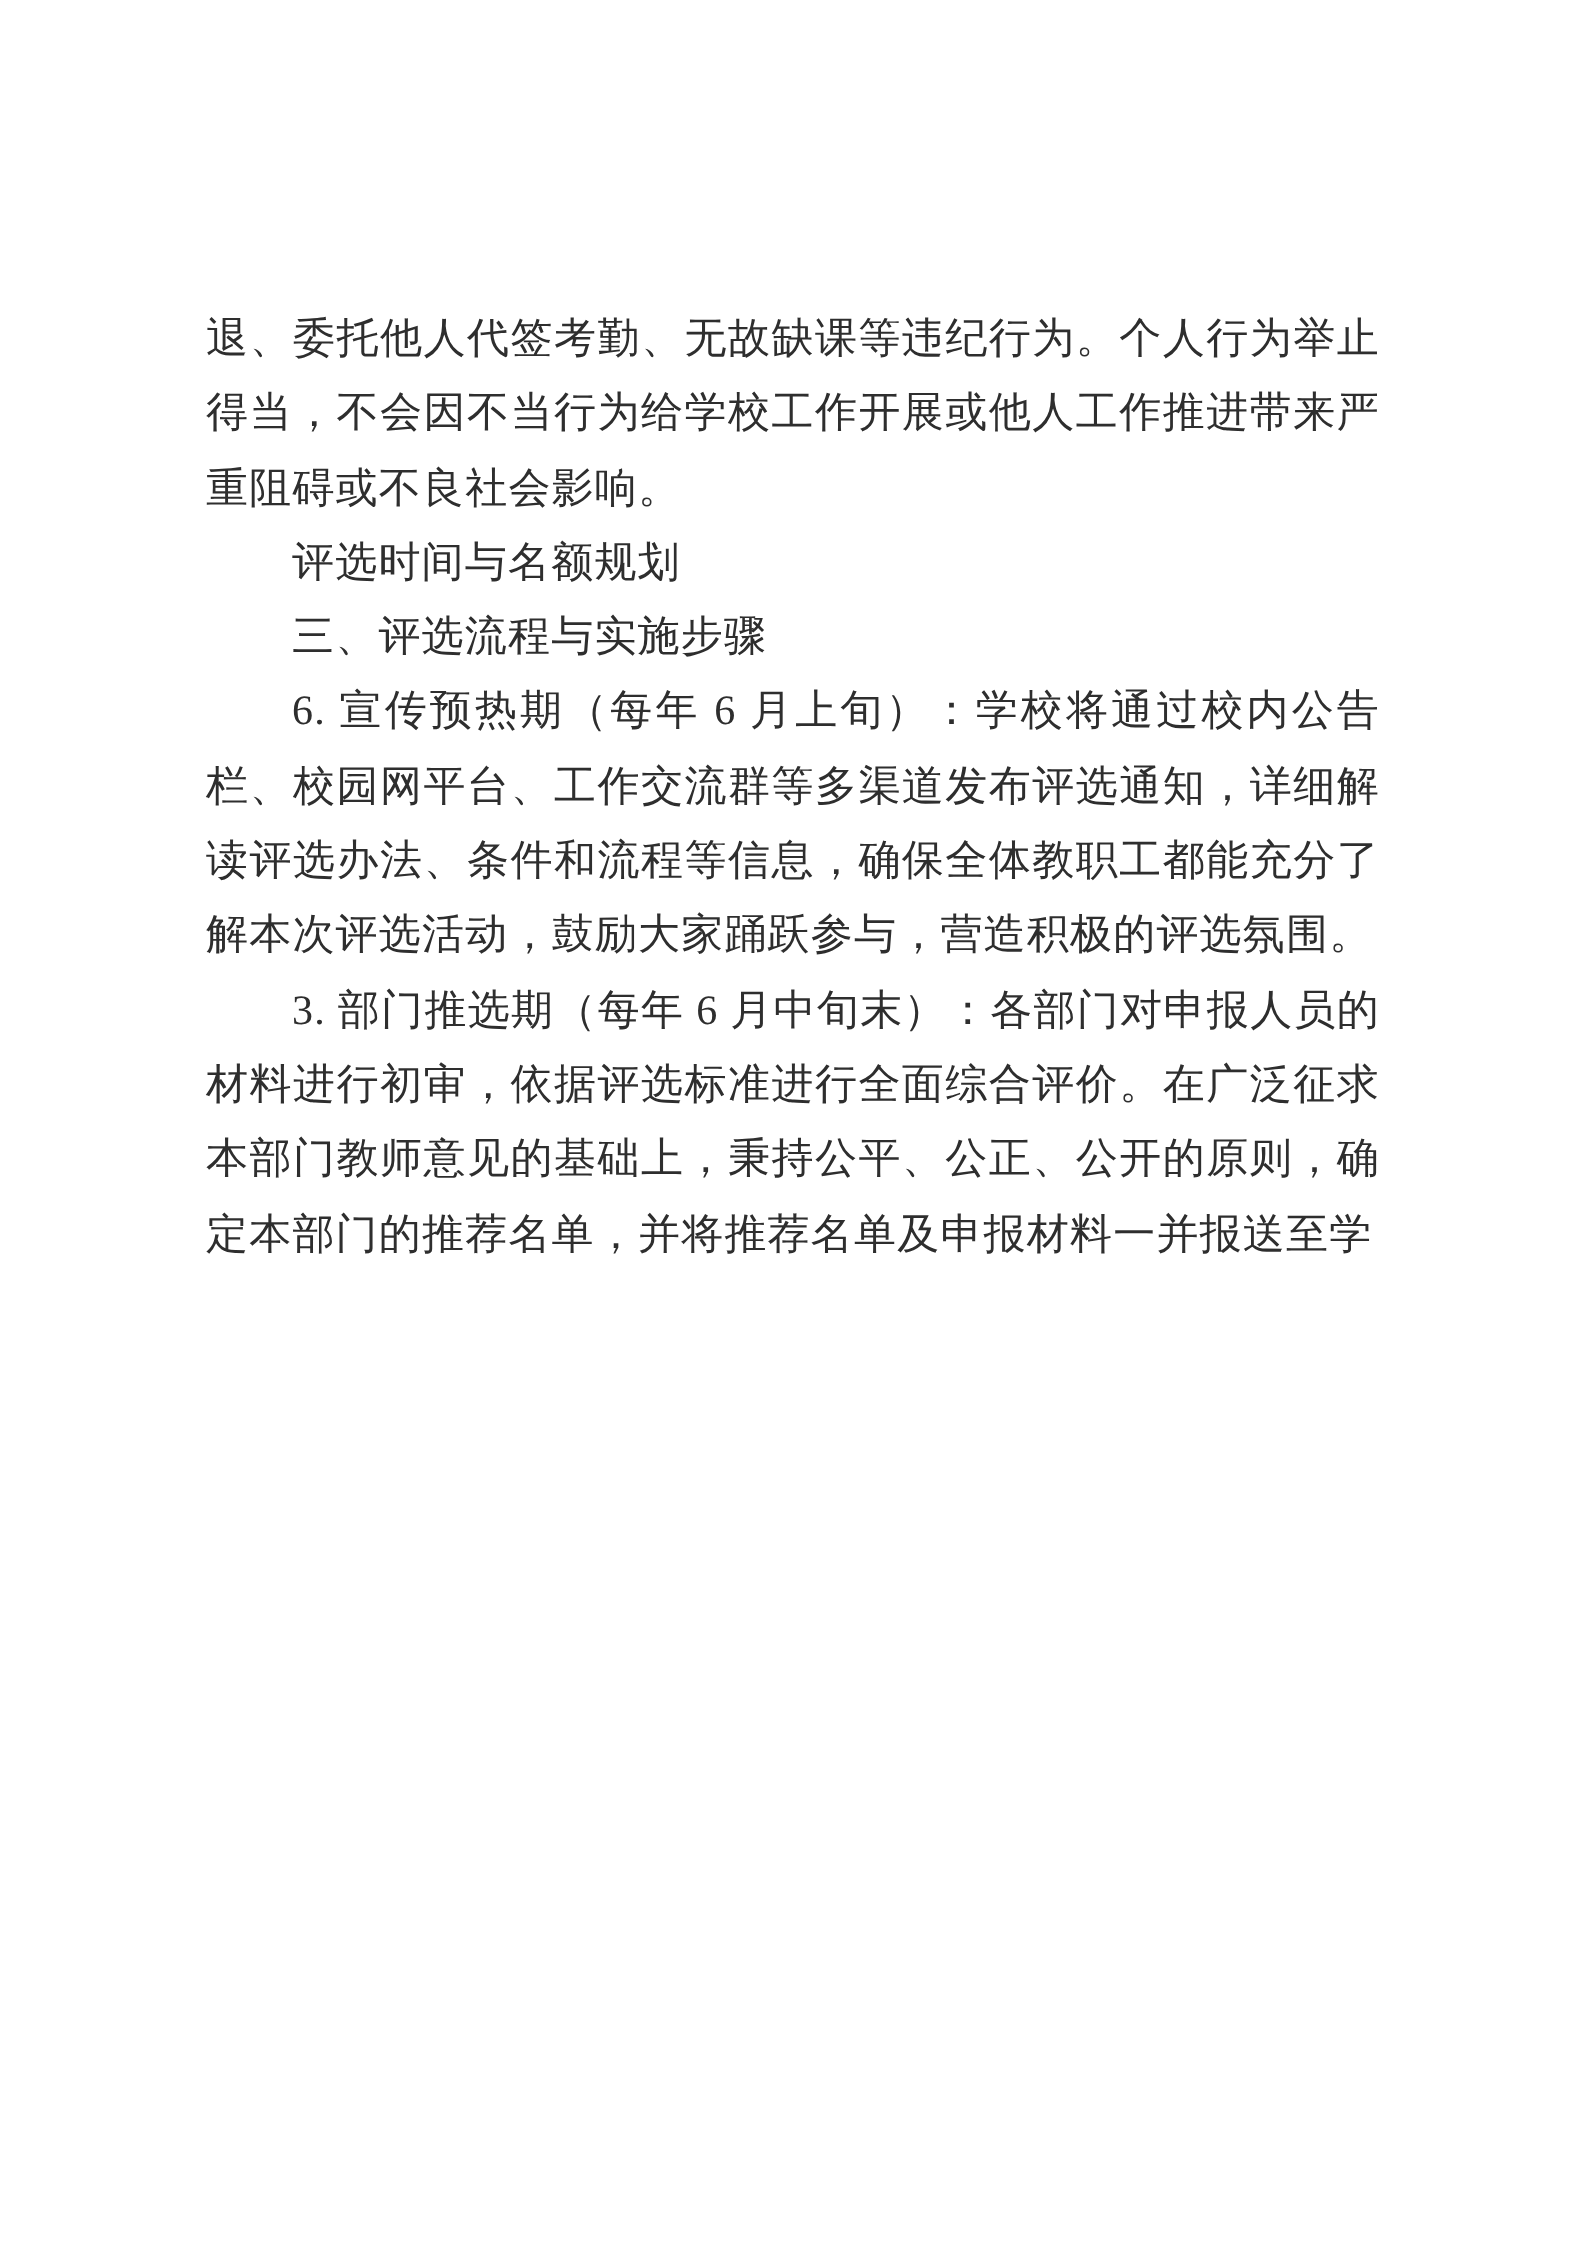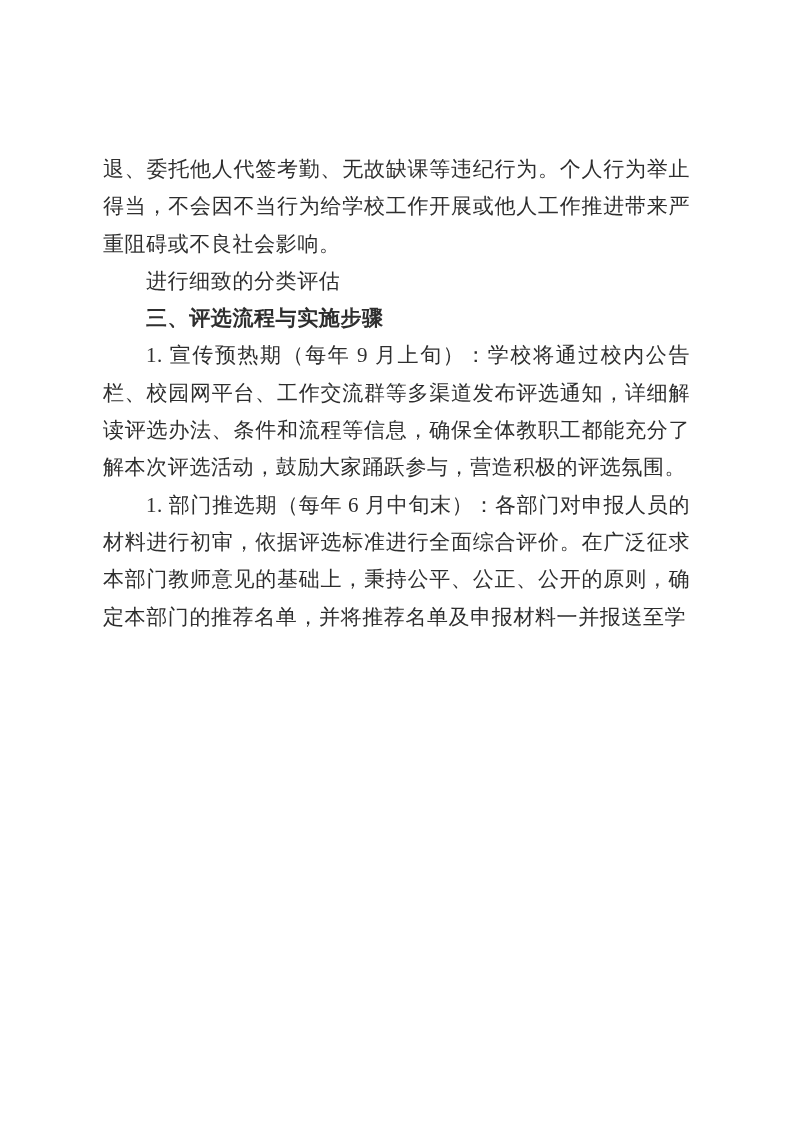--- a/index.html
+++ b/index.html
@@ -27,27 +27,27 @@
     line-height: 37.3px;
     letter-spacing: 0.6px;
     text-align: justify;
     text-justify: inter-character;
     word-break: break-all;
   }
   .doc-body p.indent {
     text-indent: 43px;
   }
   .doc-body p.heading {
-    font-weight: bold;
+    font-weight: normal;
   }
 </style>
 </head>
 <body>
 
 <div class="page">
   <div class="doc-body" id="doc-body">
       <p class="">退、委托他人代签考勤、无故缺课等违纪行为。个人行为举止得当，不会因不当行为给学校工作开展或他人工作推进带来严重阻碍或不良社会影响。</p>
-      <p class="indent">进行细致的分类评估</p>
+      <p class="indent">评选时间与名额规划</p>
       <p class="heading indent">三、评选流程与实施步骤</p>
-      <p class="indent">1. 宣传预热期（每年 9 月上旬）：学校将通过校内公告栏、校园网平台、工作交流群等多渠道发布评选通知，详细解读评选办法、条件和流程等信息，确保全体教职工都能充分了解本次评选活动，鼓励大家踊跃参与，营造积极的评选氛围。</p>
-      <p class="indent">1. 部门推选期（每年 6 月中旬末）：各部门对申报人员的材料进行初审，依据评选标准进行全面综合评价。在广泛征求本部门教师意见的基础上，秉持公平、公正、公开的原则，确定本部门的推荐名单，并将推荐名单及申报材料一并报送至学</p>
+      <p class="indent">6. 宣传预热期（每年 6 月上旬）：学校将通过校内公告栏、校园网平台、工作交流群等多渠道发布评选通知，详细解读评选办法、条件和流程等信息，确保全体教职工都能充分了解本次评选活动，鼓励大家踊跃参与，营造积极的评选氛围。</p>
+      <p class="indent">3. 部门推选期（每年 6 月中旬末）：各部门对申报人员的材料进行初审，依据评选标准进行全面综合评价。在广泛征求本部门教师意见的基础上，秉持公平、公正、公开的原则，确定本部门的推荐名单，并将推荐名单及申报材料一并报送至学</p>
     </div>
 </div>
 
 </body></html>

